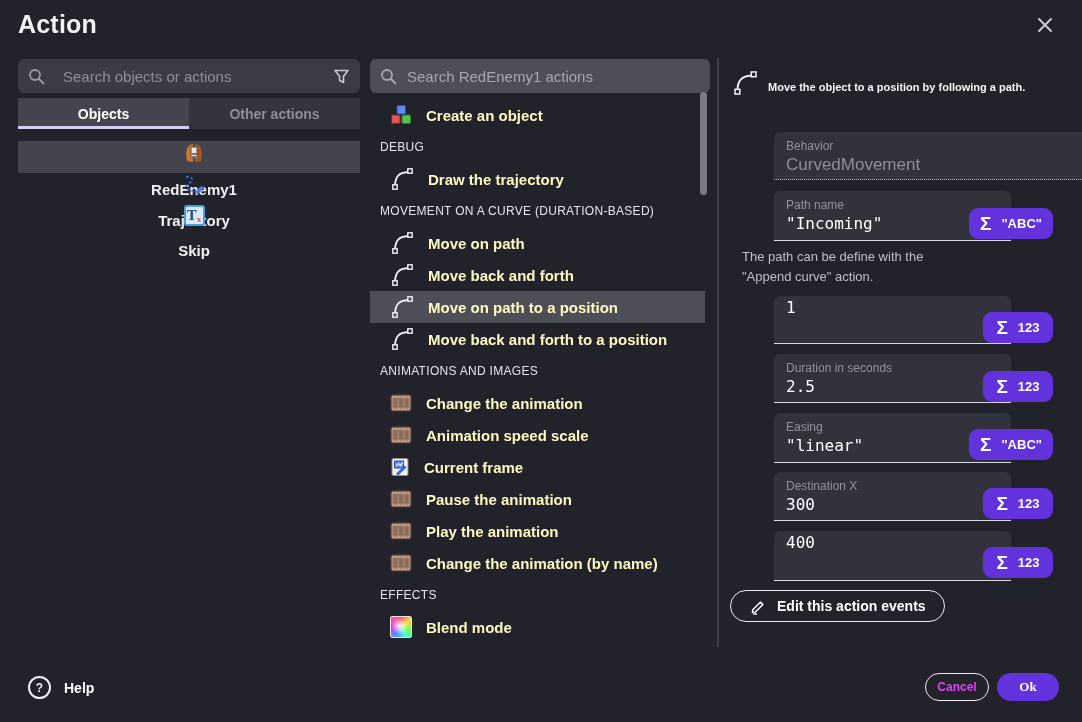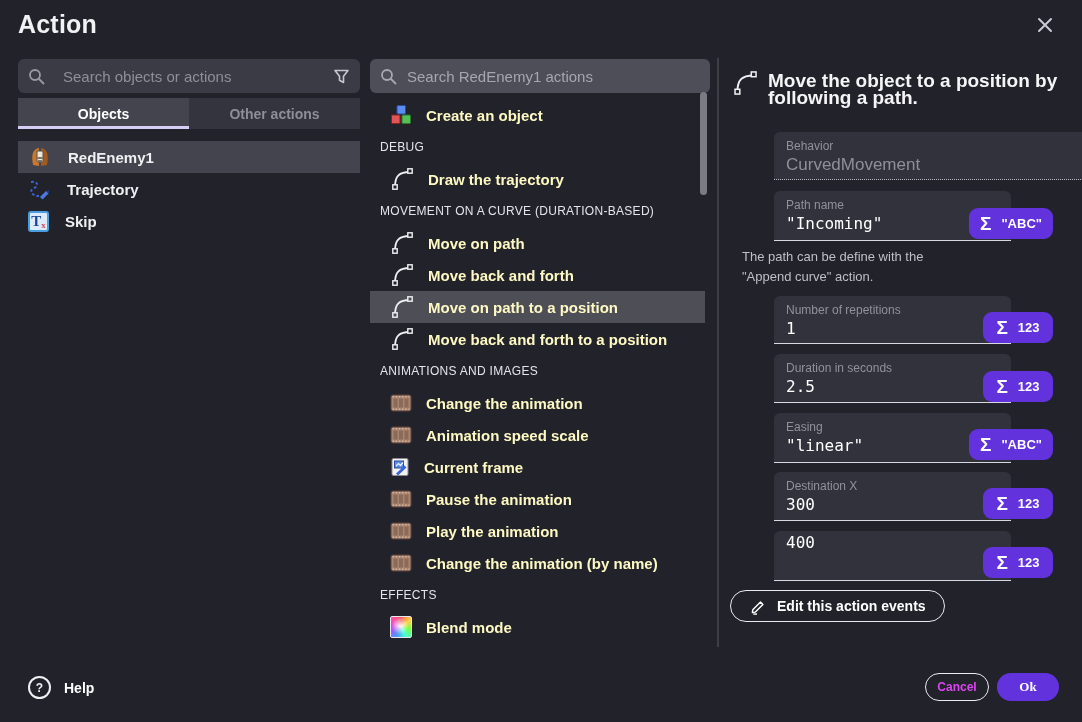--- a/index.html
+++ b/index.html
@@ -21,36 +21,36 @@
 
   
   .tabs{left:18px;top:98px;width:342px;height:31px;display:flex;}
   .tab{width:197px;height:31px;display:flex;align-items:center;justify-content:center;
        font-size:14px;font-weight:bold;position:relative;cursor:pointer;box-sizing:border-box;}
   .tab.sel{background:#44444e;color:#fff;}
   .tab.unsel{background:#34343e;color:#8e8e98;}
   .tab.sel .tab-underline{position:absolute;left:0;bottom:0;width:100%;height:3px;background:#d6cdf4;}
 
   
-  .orow{left:18px;width:342px;height:32px;display:flex;align-items:center;gap:16px;padding-left:10px;box-sizing:border-box;cursor:pointer;}
+  .orow{left:18px;width:342px;height:32px;display:flex;align-items:center;gap:16px;padding-left:10px;box-sizing:border-box;cursor:pointer;flex-direction:column;}
   .orow.sel{background:#44444e;}
   .olabel{font-size:15px;font-weight:bold;color:#f0f0f2;}
 
   
   .mrow{left:370px;width:335px;height:32px;display:flex;align-items:center;gap:14px;padding-left:20px;box-sizing:border-box;cursor:pointer;}
   .mrow.sel{background:#4e4e57;}
   .mlabel{font-size:15px;font-weight:bold;color:#fef9c3;}
   .mheader{left:370px;width:335px;height:32px;display:flex;align-items:center;padding-left:10px;box-sizing:border-box;
            font-size:12px;font-weight:normal;color:#e4e4ea;letter-spacing:.3px;}
   .scrollthumb{left:700px;top:92px;width:7px;height:103px;background:#7b7b83;border-radius:4px;cursor:pointer;}
   .vdivider{left:717px;top:58px;width:2px;height:589px;background:#3d3d46;}
 
   
   .desc-icon{left:732px;top:70px;}
-  .desc-text{left:768px;top:72px;width:292px;font-size:19px;font-weight:bold;line-height:17px;color:#f5f5f7;}
+  .desc-text{left:768px;top:72px;width:292px;font-size:11px;font-weight:bold;line-height:30px;color:#f5f5f7;}
 
   .field{left:730px;background:#32323c;border-radius:6px 6px 0 0;box-sizing:border-box;cursor:text;margin-left:44px;}
   .field .flabel{display:block;font-size:12px;color:#91919b;padding:7px 12px 0 12px;}
   .field .fvalue{display:block;font-size:17px;color:#ffffff;padding:2px 12px 0 12px;white-space:pre;}
   .field .fvalue.mono{font-family:"DejaVu Sans Mono",monospace;font-size:16px;}
   .field.enabled{border-bottom:1px solid #d8d8e0;}
   .field.disabled{border-bottom:1px dotted #b5b5bf;}
   .field.disabled .fvalue{color:#8f8f99;}
 
   .helper{left:742px;top:247px;width:232px;font-size:13px;line-height:20px;color:#bfbfc7;}
@@ -351,21 +351,20 @@
     <span class="flabel">Path name</span>
     <span class="fvalue mono">"Incoming"</span>
   </div>
   <button class="abs expr-btn" style="left:969px;top:208px;width:84px;height:31px">
     <span class="sigma">Σ</span>
     <span class="btxt">"ABC"</span>
   </button>
   <div class="abs helper">The path can be define with the "Append curve" action.</div>
 
   <div class="abs field enabled" style="top:296px;width:237px;height:48px">
-    <span class="flabel">Number of repetitions</span>
     <span class="fvalue mono">1</span>
   </div>
   <button class="abs expr-btn" style="left:983px;top:312px;width:70px;height:31px">
     <span class="sigma">Σ</span>
     <span class="btxt">123</span>
   </button>
 
   <div class="abs field enabled" style="top:354px;width:237px;height:49px">
     <span class="flabel">Duration in seconds</span>
     <span class="fvalue mono">2.5</span>

